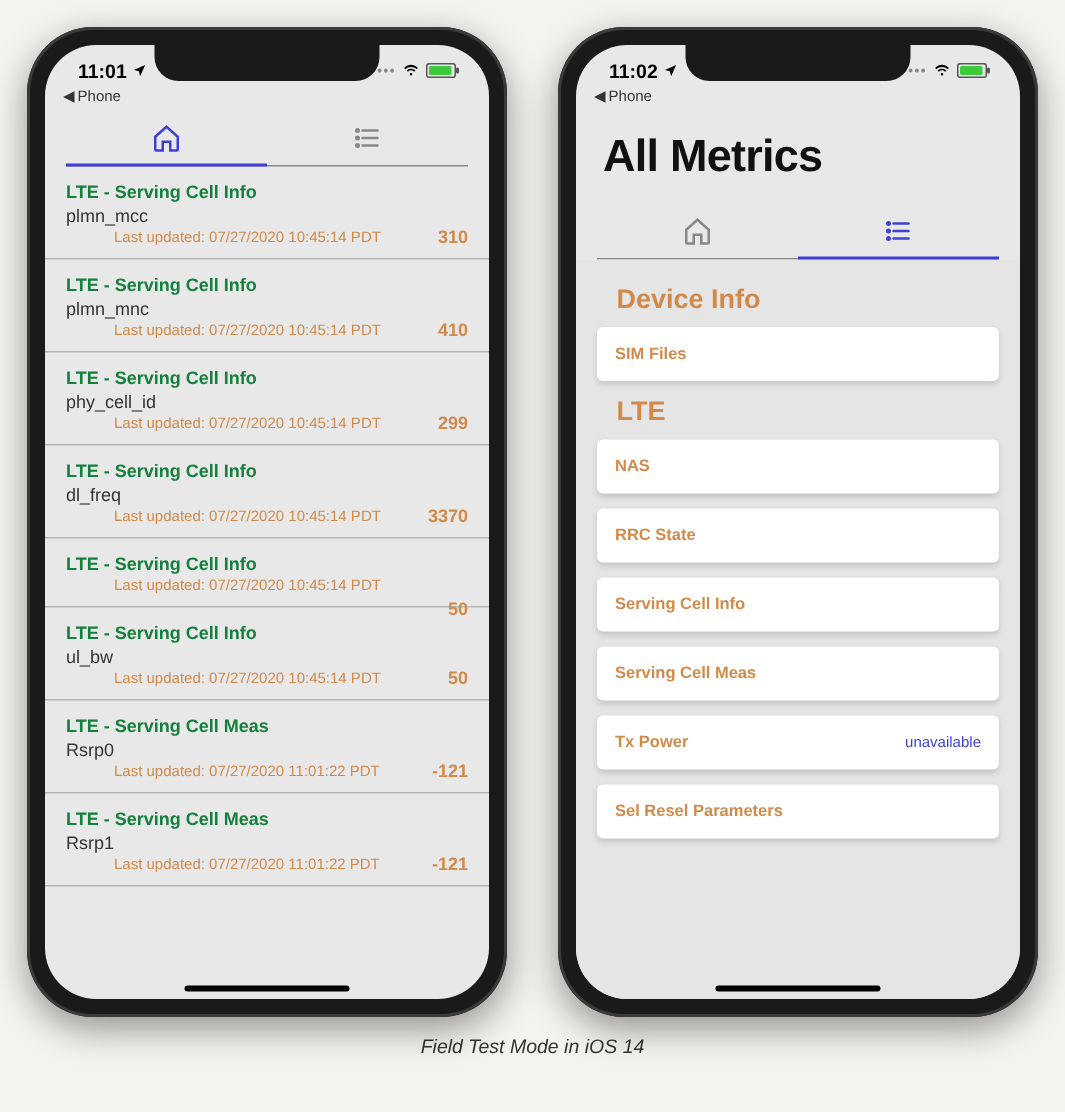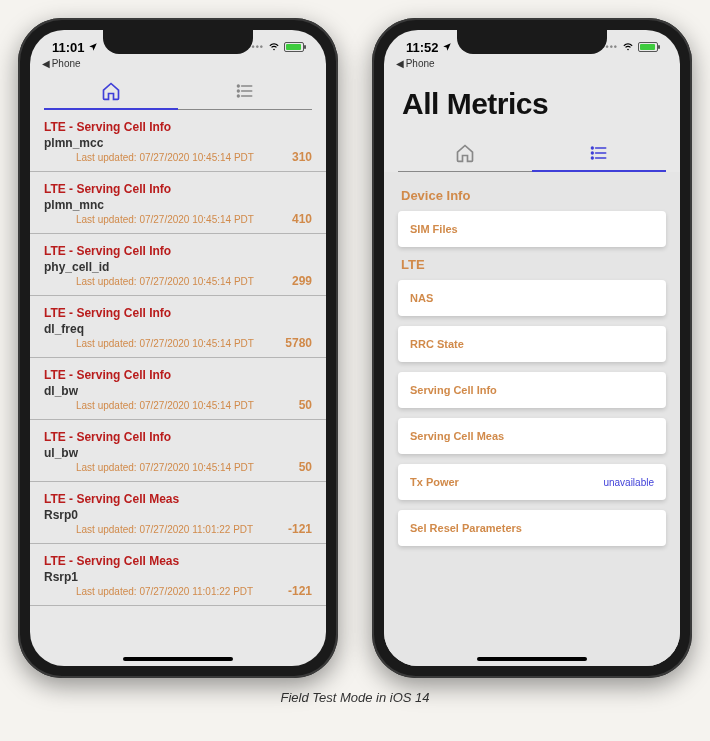--- a/index.html
+++ b/index.html
@@ -112,42 +112,42 @@
   .dash-list {
     flex: 1;
     overflow: hidden;
     padding: 0 0 0 0;
   }
   .dash-item {
     border-bottom: 1px solid #b5b5b5;
     padding: 10px 14px 8px 14px;
     position: relative;
   }
-  .dash-title { font-size: 12px; font-weight: 700; color: #b91c1c; }
-  .dash-sub { font-size: 12px; color: #333; margin-top: 2px; font-weight: bold; }
+  .dash-title { font-size: 12px; font-weight: 700; color: #15803d; }
+  .dash-sub { font-size: 12px; color: #333; margin-top: 2px; }
   .dash-ts { font-size: 10px; color: #d18a4a; margin-top: 2px; padding-left: 32px; }
   .dash-val {
     position: absolute;
     right: 14px;
     top: 40px;
     font-size: 12px;
     font-weight: 600;
     color: #d18a4a;
   }
   .metrics-body {
     flex: 1;
     overflow: hidden;
     padding: 6px 14px 0 14px;
     background: #e5e5e5;
   }
   .section-label {
-    font-size: 13px;
+    font-size: 18px;
     font-weight: 700;
     color: #d18a4a;
-    margin: 10px 2px 8px 3px;
+    margin: 10px 2px 8px 13px;
   }
   .card {
     background: #fff;
     border-radius: 4px;
     padding: 12px 12px;
     margin-bottom: 10px;
     box-shadow: 0 2px 4px rgba(0,0,0,0.15);
     display: flex;
     justify-content: space-between;
     align-items: center;
@@ -253,25 +253,24 @@
           <div class="dash-item">
             <div class="dash-title">LTE - Serving Cell Info</div>
             <div class="dash-sub">phy_cell_id</div>
             <div class="dash-ts">Last updated: 07/27/2020 10:45:14 PDT</div>
             <div class="dash-val">299</div>
           </div>
           <div class="dash-item">
             <div class="dash-title">LTE - Serving Cell Info</div>
             <div class="dash-sub">dl_freq</div>
             <div class="dash-ts">Last updated: 07/27/2020 10:45:14 PDT</div>
-            <div class="dash-val">5780</div>
-          </div>
-          <div class="dash-item">
-            <div class="dash-title">LTE - Serving Cell Info</div>
-            <div class="dash-sub">dl_bw</div>
+            <div class="dash-val">3370</div>
+          </div>
+          <div class="dash-item">
+            <div class="dash-title">LTE - Serving Cell Info</div>
             <div class="dash-ts">Last updated: 07/27/2020 10:45:14 PDT</div>
             <div class="dash-val">50</div>
           </div>
           <div class="dash-item">
             <div class="dash-title">LTE - Serving Cell Info</div>
             <div class="dash-sub">ul_bw</div>
             <div class="dash-ts">Last updated: 07/27/2020 10:45:14 PDT</div>
             <div class="dash-val">50</div>
           </div>
           <div class="dash-item">
@@ -291,21 +290,21 @@
       <div class="home-indicator"></div>
     </div>
   </div>
 
   <div class="phone">
     <div class="screen">
       <div class="notch"></div>
 
       <div class="status-bar">
         <div class="status-left">
-          <span>11:52</span>
+          <span>11:02</span>
           <span>
             <svg width="10" height="10" viewBox="0 0 24 24">
                 <path fill="#000" d="M3 11l18-8-8 18-2-8-8-2z"></path>
               </svg>
           </span>
         </div>
         <div class="status-right">
           <span style="letter-spacing:1px;font-size:9px;color:#888;">••••</span>
           <span>
             <svg width="14" height="10" viewBox="0 0 24 24">

